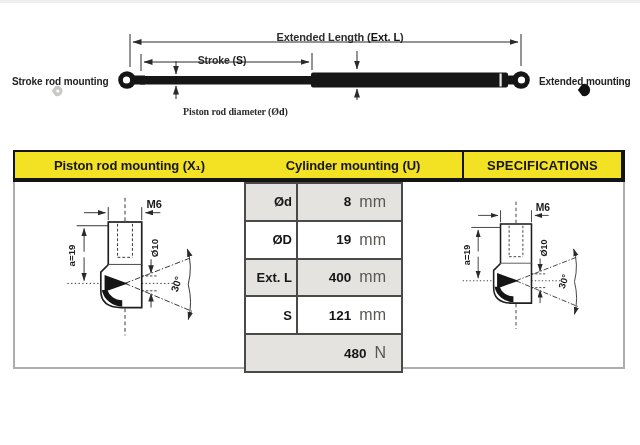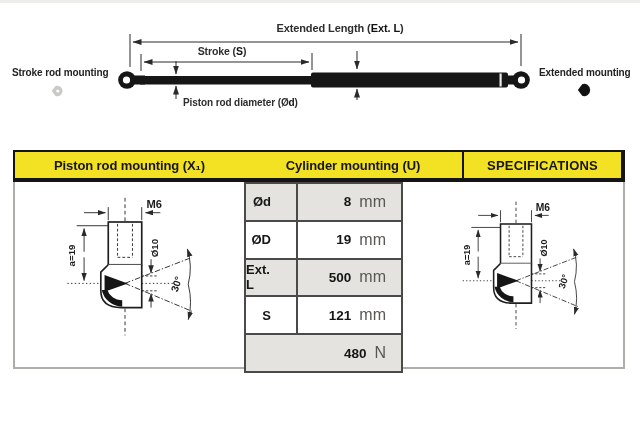--- a/index.html
+++ b/index.html
@@ -3,21 +3,21 @@
 <meta charset="utf-8">
 <style>
   html,body{margin:0;padding:0;background:#fff;}
   .page{
     position:relative;width:640px;height:445px;background:#fff;overflow:hidden;
     font-family:"Liberation Sans",sans-serif;color:#1b1b1b;
   }
   .page::before{content:"";position:absolute;left:0;top:0;width:640px;height:3px;background:#eeeeec;}
   svg{display:block;}
   
-  .dlabel{position:absolute;white-space:nowrap;font-size:10.5px;font-weight:bold;letter-spacing:-0.1px;color:#222;}
+  .dlabel{position:absolute;white-space:nowrap;font-size:10.5px;font-weight:bold;letter-spacing:-0.1px;color:#222;margin-top:9px;}
   .dlabel .pre,.dlabel .suf{font-weight:600;color:#2d2d2d;}
   .dlabel .emph{font-weight:bold;color:#111;}
   .centered{transform:translateX(-50%);}
   
   .tbl-header{
     position:absolute;left:13px;top:150px;width:612px;height:32px;box-sizing:border-box;
     display:flex;background:#f3e224;border:2px solid #141414;border-bottom-width:4px;
   }
   .tbl-header .hcell{
     display:flex;align-items:center;justify-content:center;
@@ -32,21 +32,21 @@
   }
   .spec-table{
     position:absolute;left:244px;top:182px;width:159px;height:191px;box-sizing:border-box;
     display:flex;flex-direction:column;border:2px solid #4a4a48;background:#fff;z-index:3;
   }
   .spec-row{flex:1;display:flex;border-bottom:2px solid #4a4a48;box-sizing:border-box;}
   .spec-row:last-child{border-bottom:none;}
   .spec-row:nth-child(odd){background:#e4e3e0;}
   .spec-label{
     width:52px;box-sizing:border-box;border-right:2px solid #4a4a48;
-    display:flex;align-items:center;justify-content:flex-end;padding-right:25px;
+    display:flex;align-items:center;justify-content:flex-end;padding-right:4px;
     font-weight:bold;font-size:13px;color:#161616;
   }
   .spec-value{
     flex:1;display:flex;align-items:center;justify-content:flex-end;
     padding-right:15px;gap:8px;
   }
   .spec-value .val{font-weight:bold;font-size:13.5px;color:#161616;}
   .spec-value .unit{font-size:16px;color:#5a5753;}
   .mount-left{position:absolute;left:32px;top:194px;z-index:2;}
   .mount-right{position:absolute;left:430px;top:198px;z-index:2;}
@@ -105,21 +105,21 @@
   </svg>
 
   <span class="dlabel centered" style="left:340px;top:22px;font-size:11px;"><span class="pre">Extended Length (</span><span class="emph">Ext. L</span><span class="suf">)</span></span>
 
   <span class="dlabel centered" style="left:222px;top:45px;"><span class="pre">Stroke (</span><span class="emph">S</span><span class="suf">)</span></span>
 
   <span class="dlabel" style="left:12px;top:67px;font-size:10px;">Stroke rod mounting</span>
 
   <span class="dlabel" style="left:539px;top:67px;font-size:10px;">Extended mounting</span>
 
-  <span class="dlabel" style="left:183px;top:97px;font-size:10px;"><span class="pre">Piston rod diameter (Ø</span><span class="emph">d</span><span class="suf">)</span></span>
+  <span class="dlabel" style="left:183px;top:97px;font-size:10px;font-family:Liberation Serif, serif;"><span class="pre">Piston rod diameter (Ø</span><span class="emph">d</span><span class="suf">)</span></span>
 
 
   <div class="tbl-header">
     <div class="hcell c1">Piston rod mounting (X₁)</div>
     <div class="hcell c3">Cylinder mounting (U)</div>
     <div class="hcell c2">SPECIFICATIONS</div>
   </div>
 
   <div class="tbl-body"></div>
 
@@ -134,21 +134,21 @@
     <div class="spec-row">
       <div class="spec-label">ØD</div>
       <div class="spec-value">
           <span class="val">19</span>
           <span class="unit">mm</span>
         </div>
     </div>
     <div class="spec-row">
       <div class="spec-label">Ext. L</div>
       <div class="spec-value">
-          <span class="val">500</span>
+          <span class="val">400</span>
           <span class="unit">mm</span>
         </div>
     </div>
     <div class="spec-row">
       <div class="spec-label">S</div>
       <div class="spec-value">
           <span class="val">121</span>
           <span class="unit">mm</span>
         </div>
     </div>

